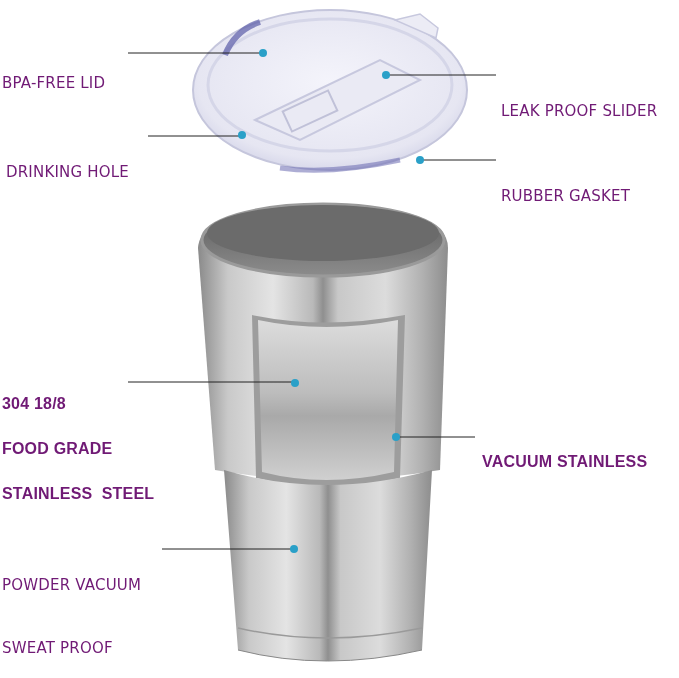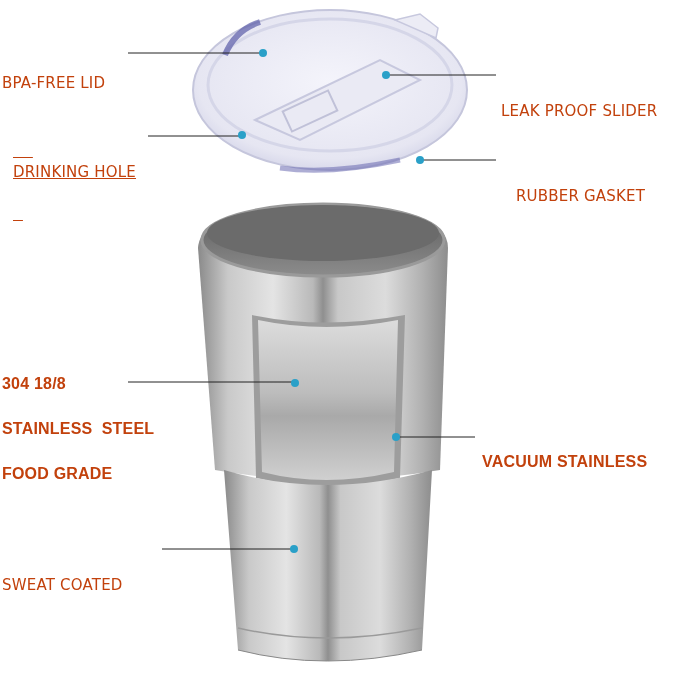--- a/index.html
+++ b/index.html
@@ -1,18 +1,18 @@
 <!DOCTYPE html>
 <html><head>
   <meta charset="utf-8">
   <style>
     html, body { margin: 0; padding: 0; background: #ffffff; }
     body { width: 679px; height: 678px; position: relative; overflow: hidden; font-family: "DejaVu Sans", sans-serif; }
     .stage { position: absolute; left: 0; top: 0; width: 679px; height: 678px; }
-    .label { position: absolute; color: #c2410c; font-size: 15px; line-height: 18px; letter-spacing: 0.2px; white-space: pre; }
+    .label { position: absolute; color: #701a75; font-size: 15px; line-height: 18px; letter-spacing: 0.2px; white-space: pre; }
     .label.bold { font-family: "Liberation Sans", sans-serif; font-weight: bold; font-size: 16px; line-height: 15px; }
     svg.art { position: absolute; left: 0; top: 0; }
   </style>
 </head>
 <body>
 
 <div class="stage">
 
   <svg class="art" width="679" height="678" viewBox="0 0 679 678">
     <defs>
@@ -89,39 +89,40 @@
       <circle cx="295" cy="383" r="4" fill="#2aa0c8"></circle>
       <circle cx="396" cy="437" r="4" fill="#2aa0c8"></circle>
       <circle cx="294" cy="549" r="4" fill="#2aa0c8"></circle>
     </g>
   </svg>
 
   <div class="label" style="left:2px; top:38px;">
     <div>BPA-FREE LID</div>
   </div>
 
-  <div class="label" style="left:13px; top:120px; line-height:21px;text-decoration:underline;">
+  <div class="label" style="left:6px; top:120px; line-height:21px;">
     <div>DRINKING HOLE</div>
   </div>
 
   <div class="label" style="left:501px; top:66px;">
     <div>LEAK PROOF SLIDER</div>
   </div>
 
-  <div class="label" style="left:516px; top:151px;text-align:right;">
+  <div class="label" style="left:501px; top:151px;text-align:right;">
     <div>RUBBER GASKET</div>
   </div>
 
-  <div class="label bold" style="left:2px; top:346px;">
+  <div class="label bold" style="left:2px; top:366px;">
     <div>304 18/8</div>
+    <div>FOOD GRADE</div>
     <div>STAINLESS  STEEL</div>
-    <div>FOOD GRADE</div>
   </div>
 
   <div class="label bold" style="left:482px; top:424px;">
     <div>VACUUM STAINLESS</div>
   </div>
 
   <div class="label" style="left:2px; top:533px; line-height:21px;">
-    <div>SWEAT COATED</div>
+    <div>POWDER VACUUM</div>
+    <div>SWEAT PROOF</div>
   </div>
 
 </div>
 
 </body></html>

